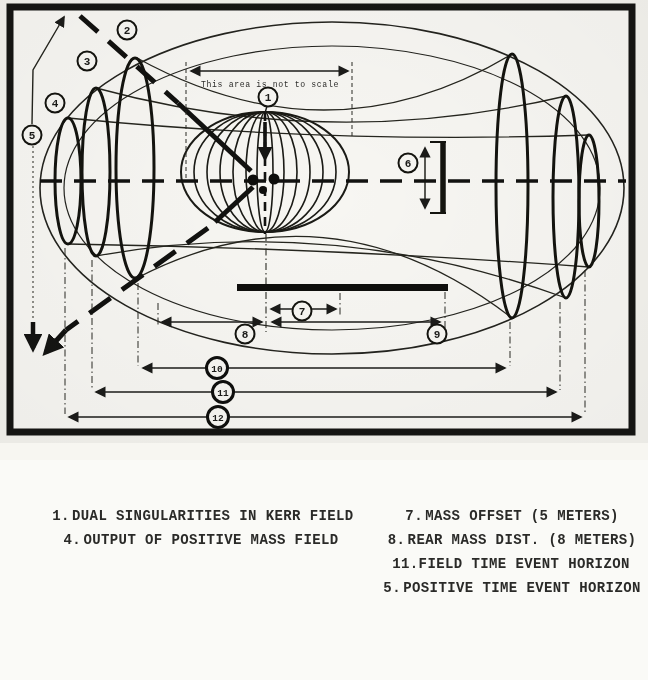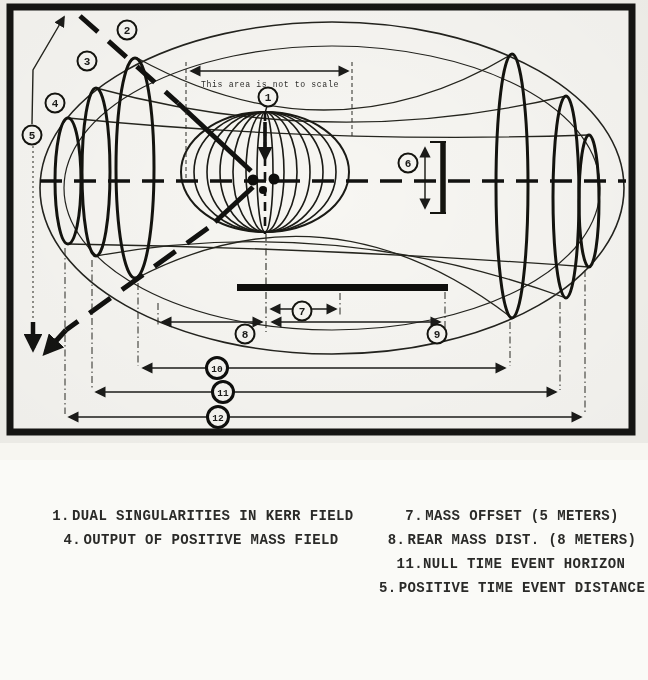--- a/index.html
+++ b/index.html
@@ -210,18 +210,18 @@
 <div class="scanline"></div>
 
 <div class="legend">
   <div class="legend-col c1">
     <div class="legend-item"><span class="num">1.</span><span>DUAL SINGULARITIES IN KERR FIELD</span></div>
     <div class="legend-item"><span class="num">4.</span><span>OUTPUT OF POSITIVE MASS FIELD</span></div>
   </div>
   <div class="legend-col c2">
     <div class="legend-item"><span class="num">7.</span><span>MASS OFFSET (5 METERS)</span></div>
     <div class="legend-item"><span class="num">8.</span><span>REAR MASS DIST. (8 METERS)</span></div>
-    <div class="legend-item"><span class="num">11.</span><span>NULL TIME EVENT HORIZON</span></div>
-    <div class="legend-item"><span class="num">5.</span><span>POSITIVE TIME EVENT DISTANCE</span></div>
+    <div class="legend-item"><span class="num">11.</span><span>FIELD TIME EVENT HORIZON</span></div>
+    <div class="legend-item"><span class="num">5.</span><span>POSITIVE TIME EVENT HORIZON</span></div>
   </div>
 </div>
 
 </div>
 
 </body></html>

